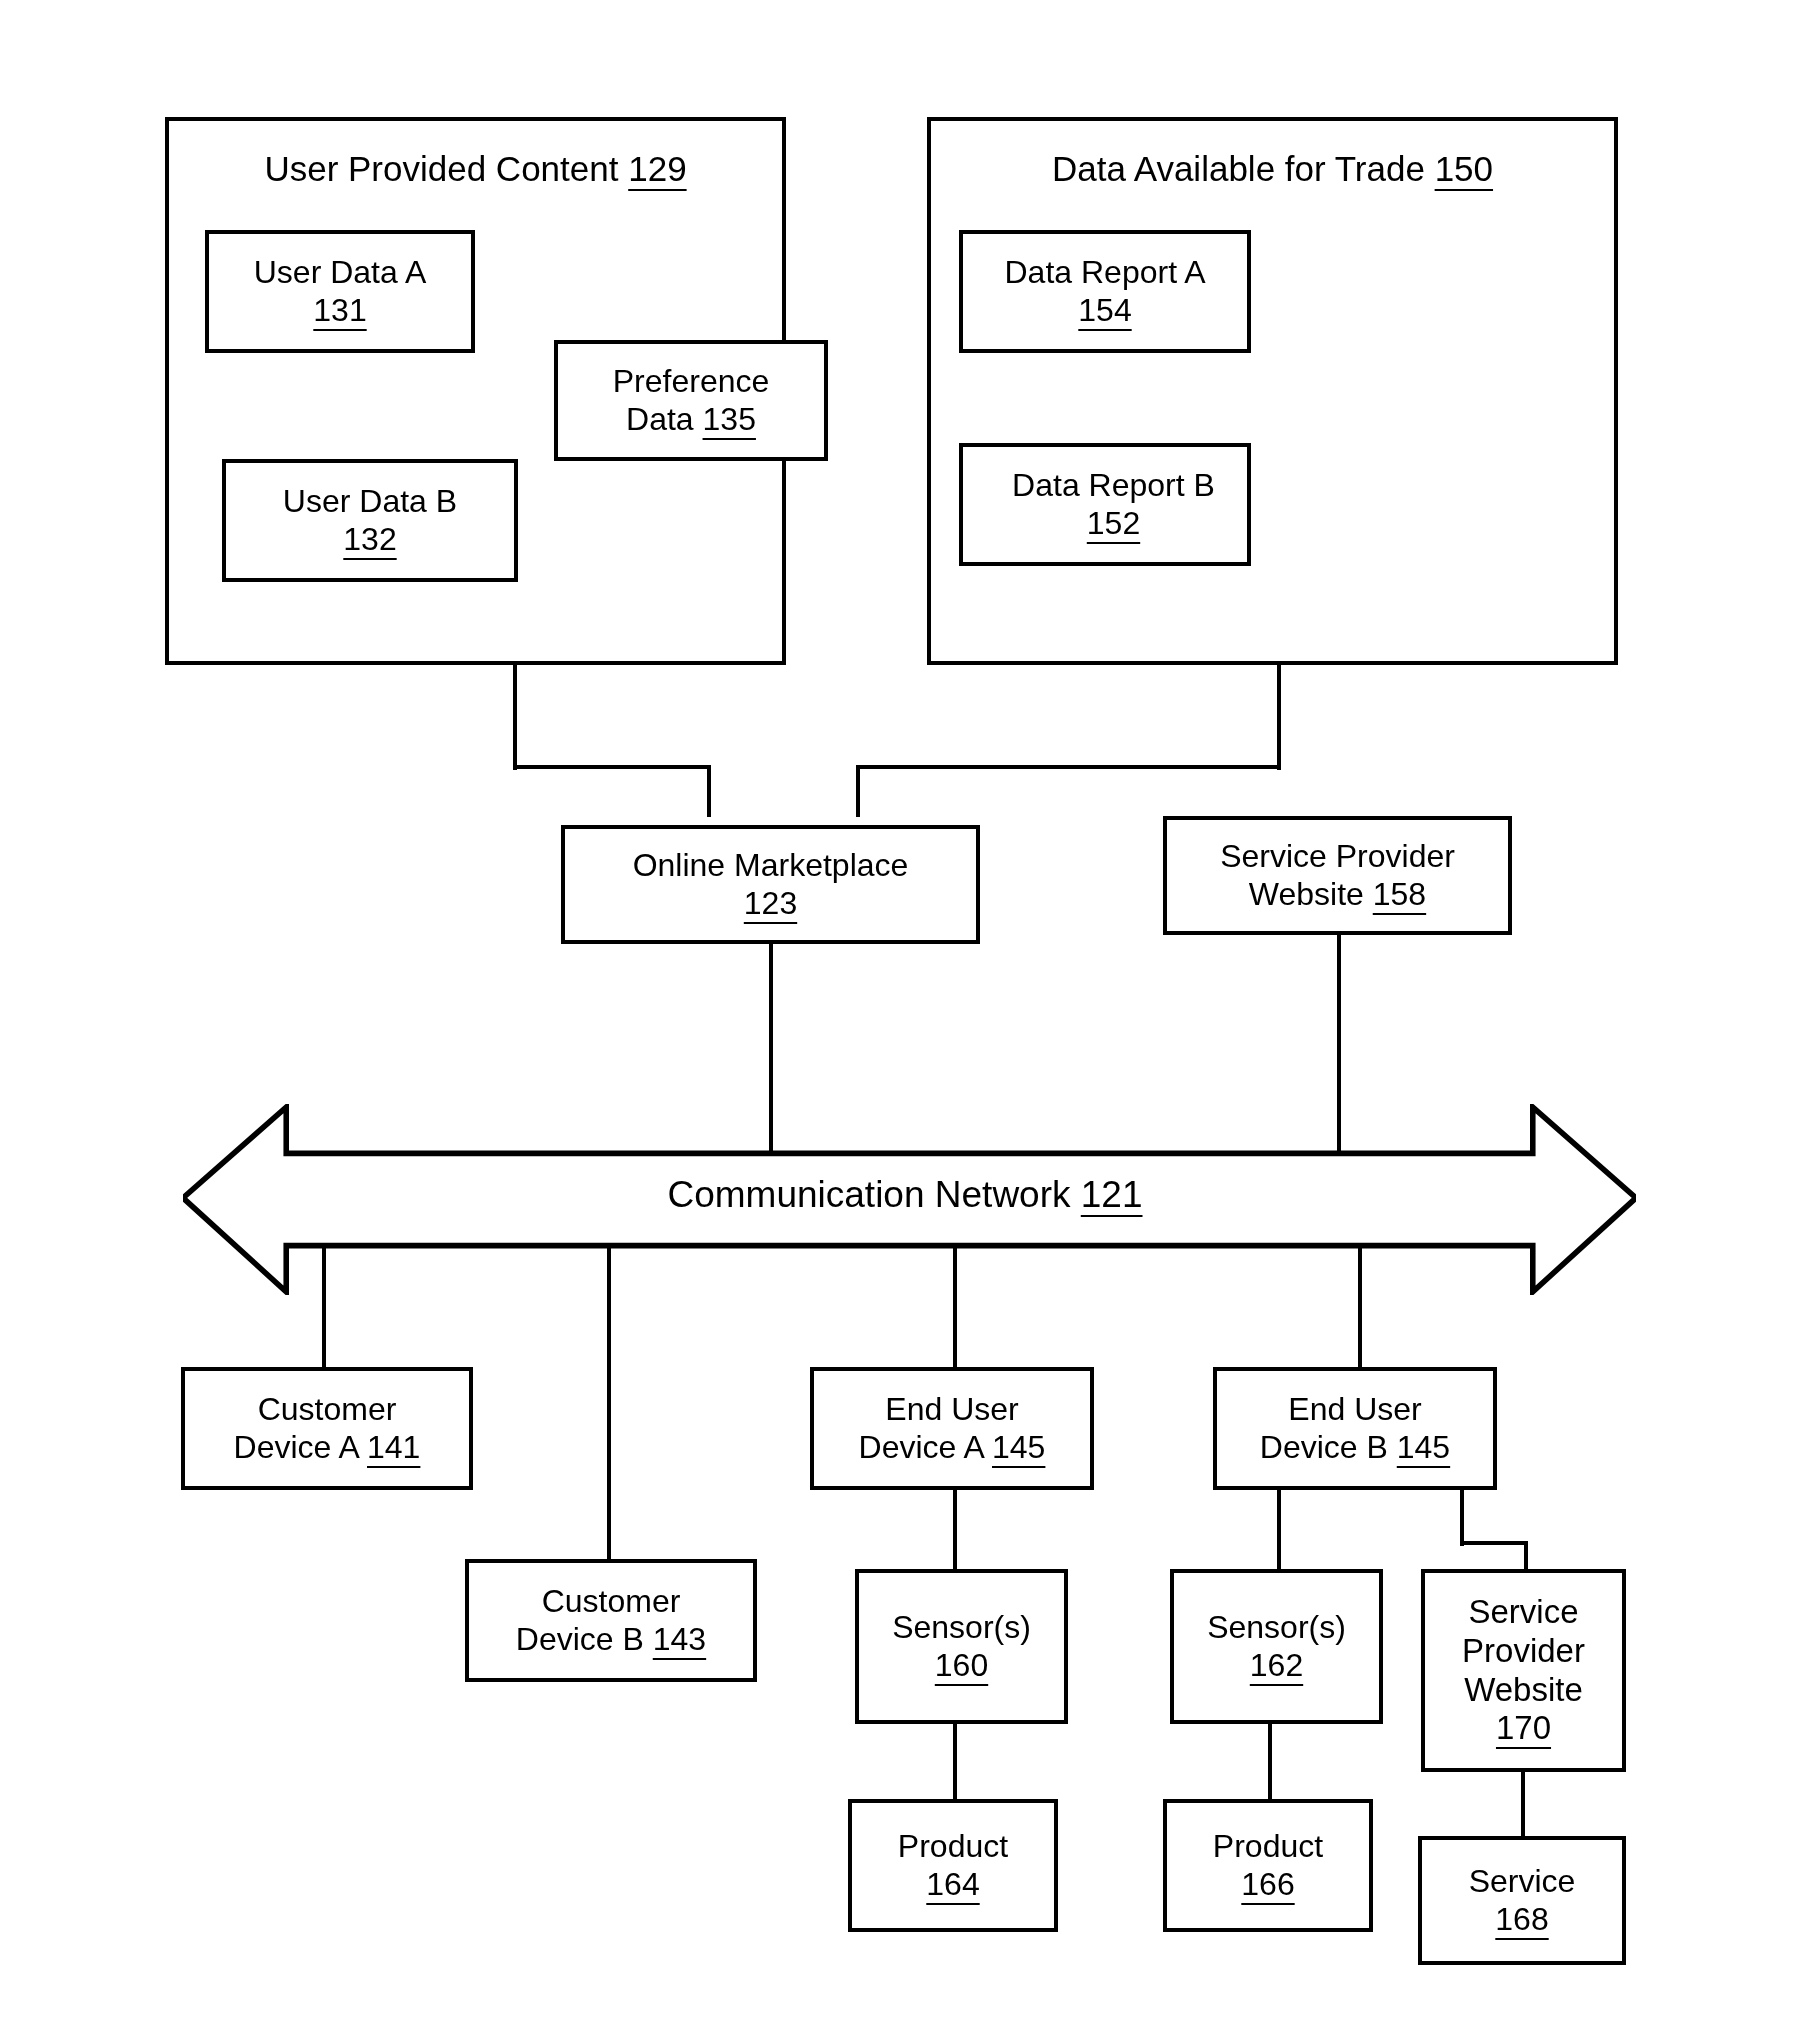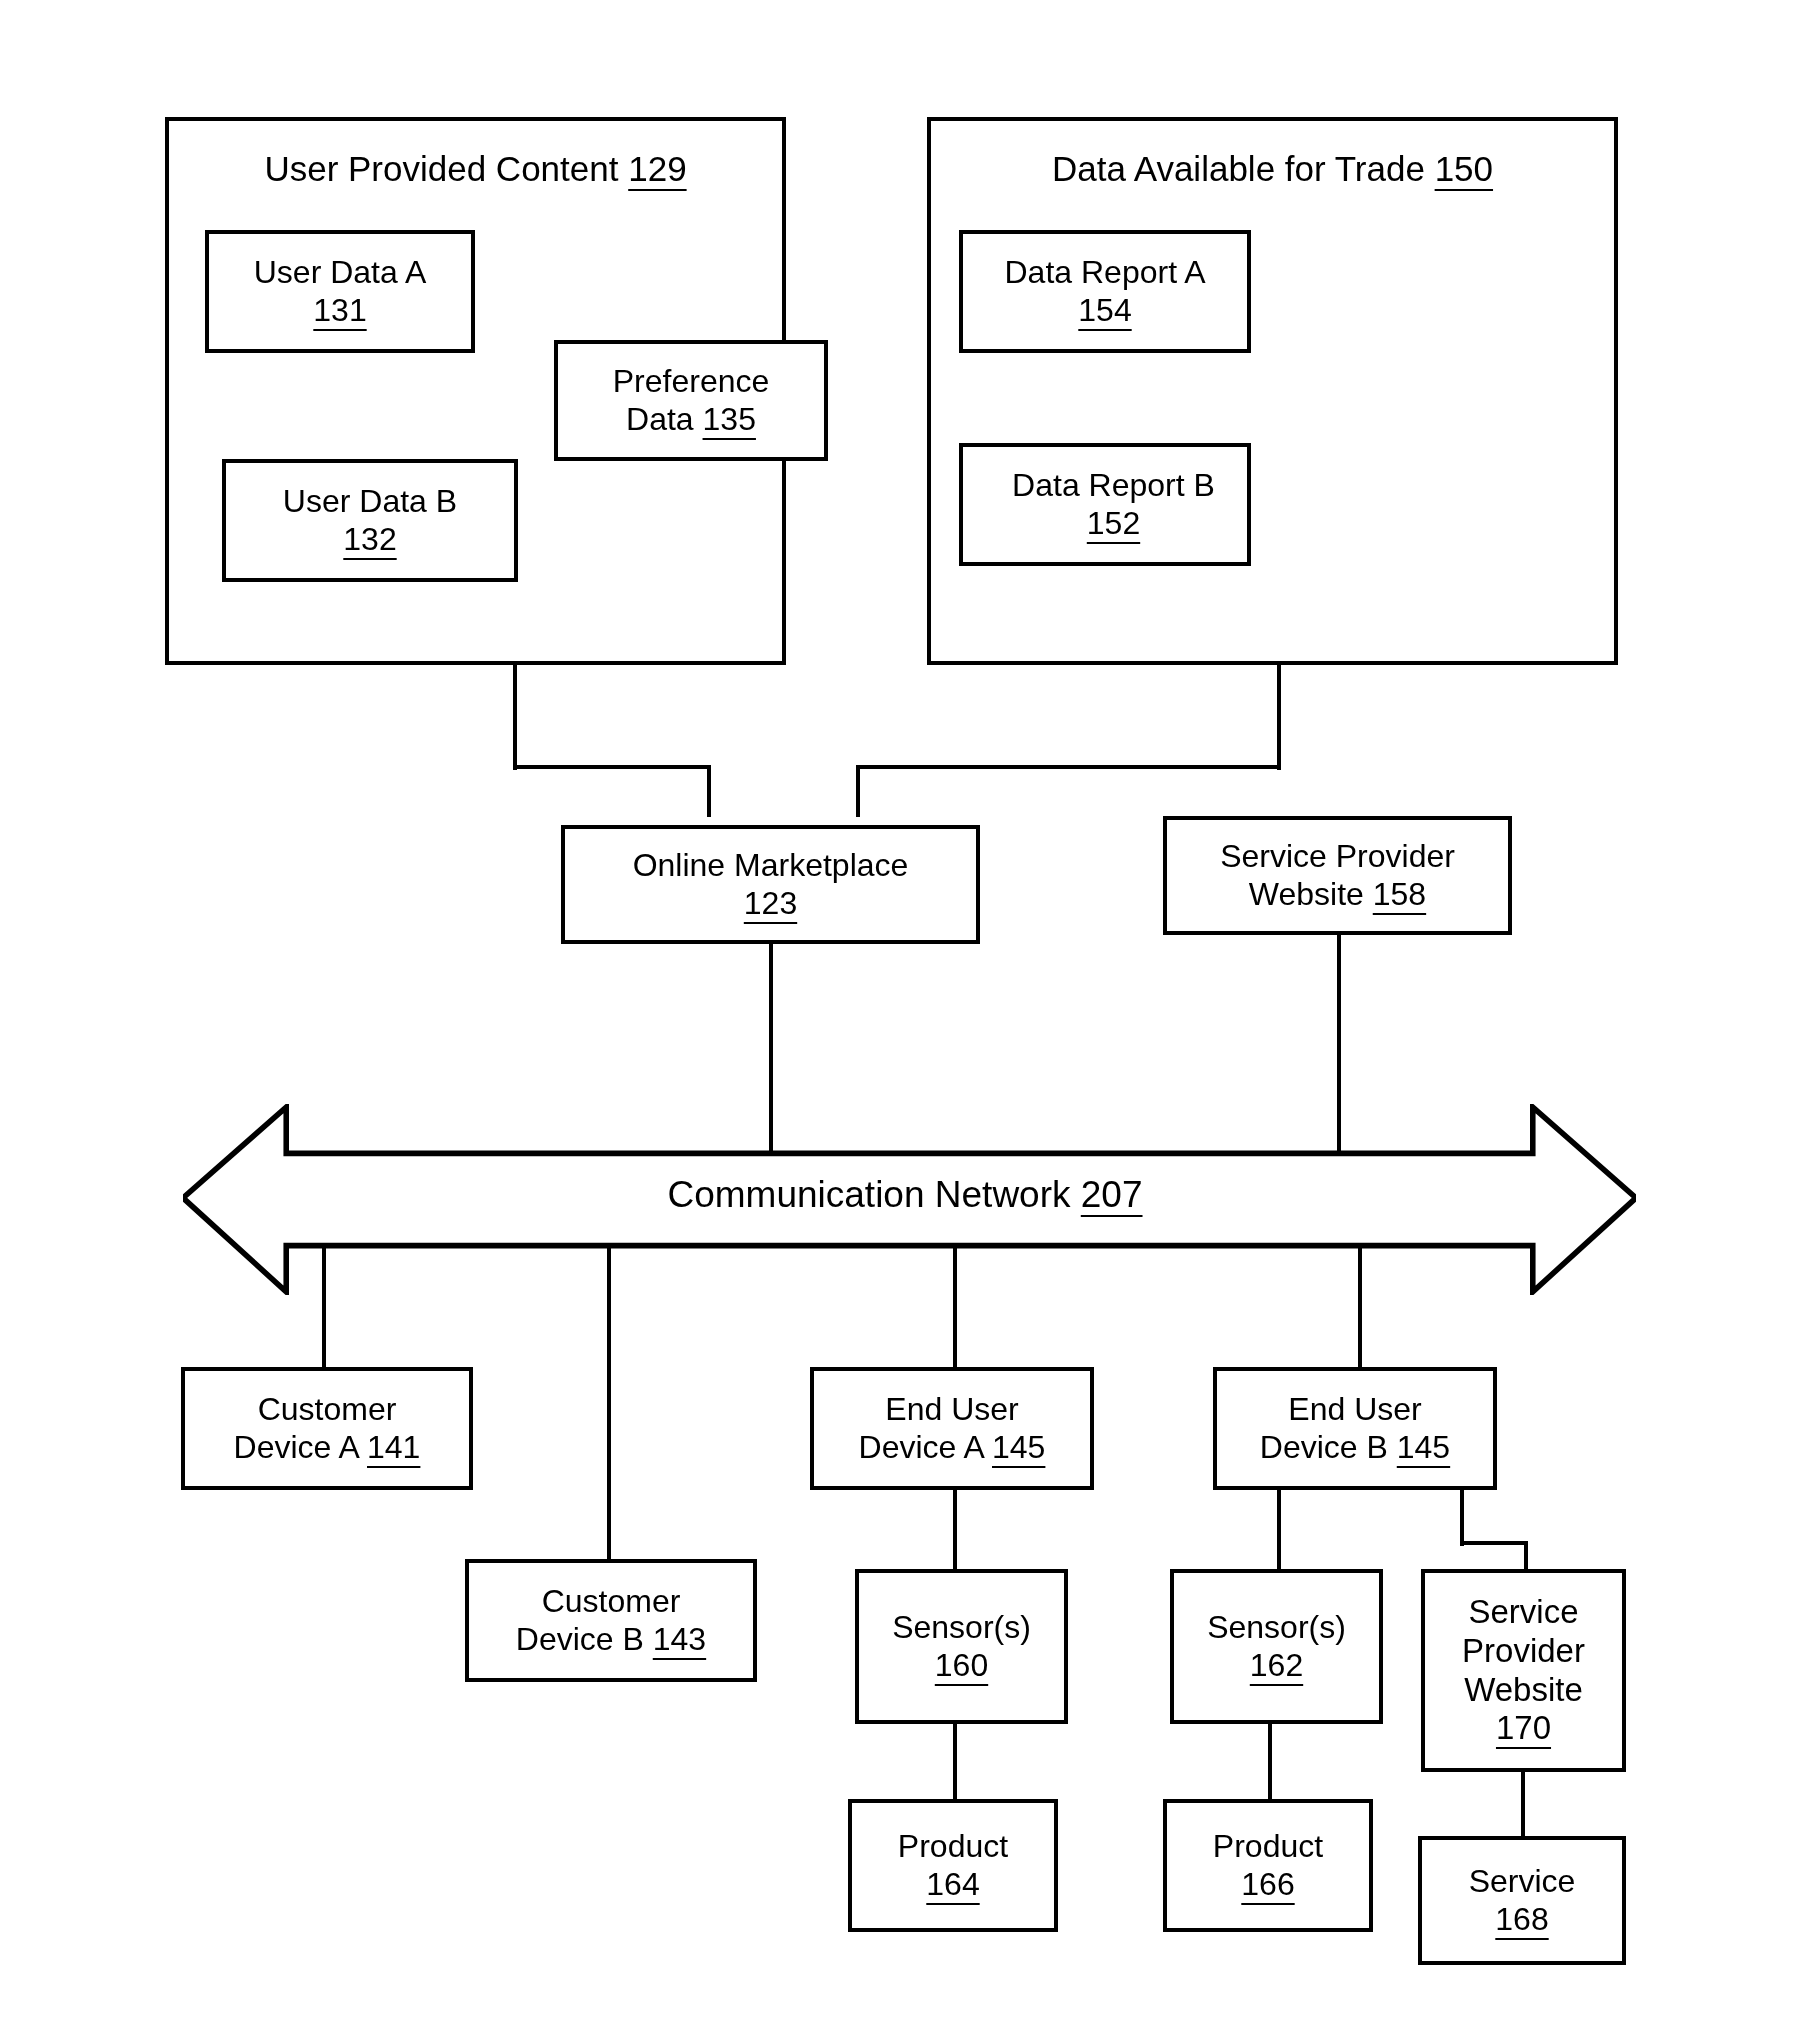--- a/index.html
+++ b/index.html
@@ -150,21 +150,21 @@
 
   <div class="ln lnv" style="left:1337px; top:935px; height:218px;"></div>
 
   <div id="net-arrow">
     <svg viewBox="0 0 1830 240" preserveAspectRatio="none" xmlns="http://www.w3.org/2000/svg">
       <polygon points="1830,118 1700,4 1700,62 130,62 130,4 0,118 130,236 130,178 1700,178 1700,236" fill="#ffffff" stroke="#000000" stroke-width="7" stroke-linejoin="miter"></polygon>
     </svg>
   </div>
   <div id="net-label">
     <span>Communication Network</span>
-    <span class="ref">207</span>
+    <span class="ref">121</span>
   </div>
 
   <div class="ln lnv" style="left:322px; top:1243px; height:124px;"></div>
   <div class="ln lnv" style="left:607px; top:1243px; height:316px;"></div>
   <div class="ln lnv" style="left:953px; top:1243px; height:124px;"></div>
   <div class="ln lnv" style="left:1358px; top:1243px; height:124px;"></div>
 
   <div class="box" style="left:181px; top:1367px; width:292px; height:123px;">
     <div class="lbl">Customer</div>
     <div class="lbl nowrap">

